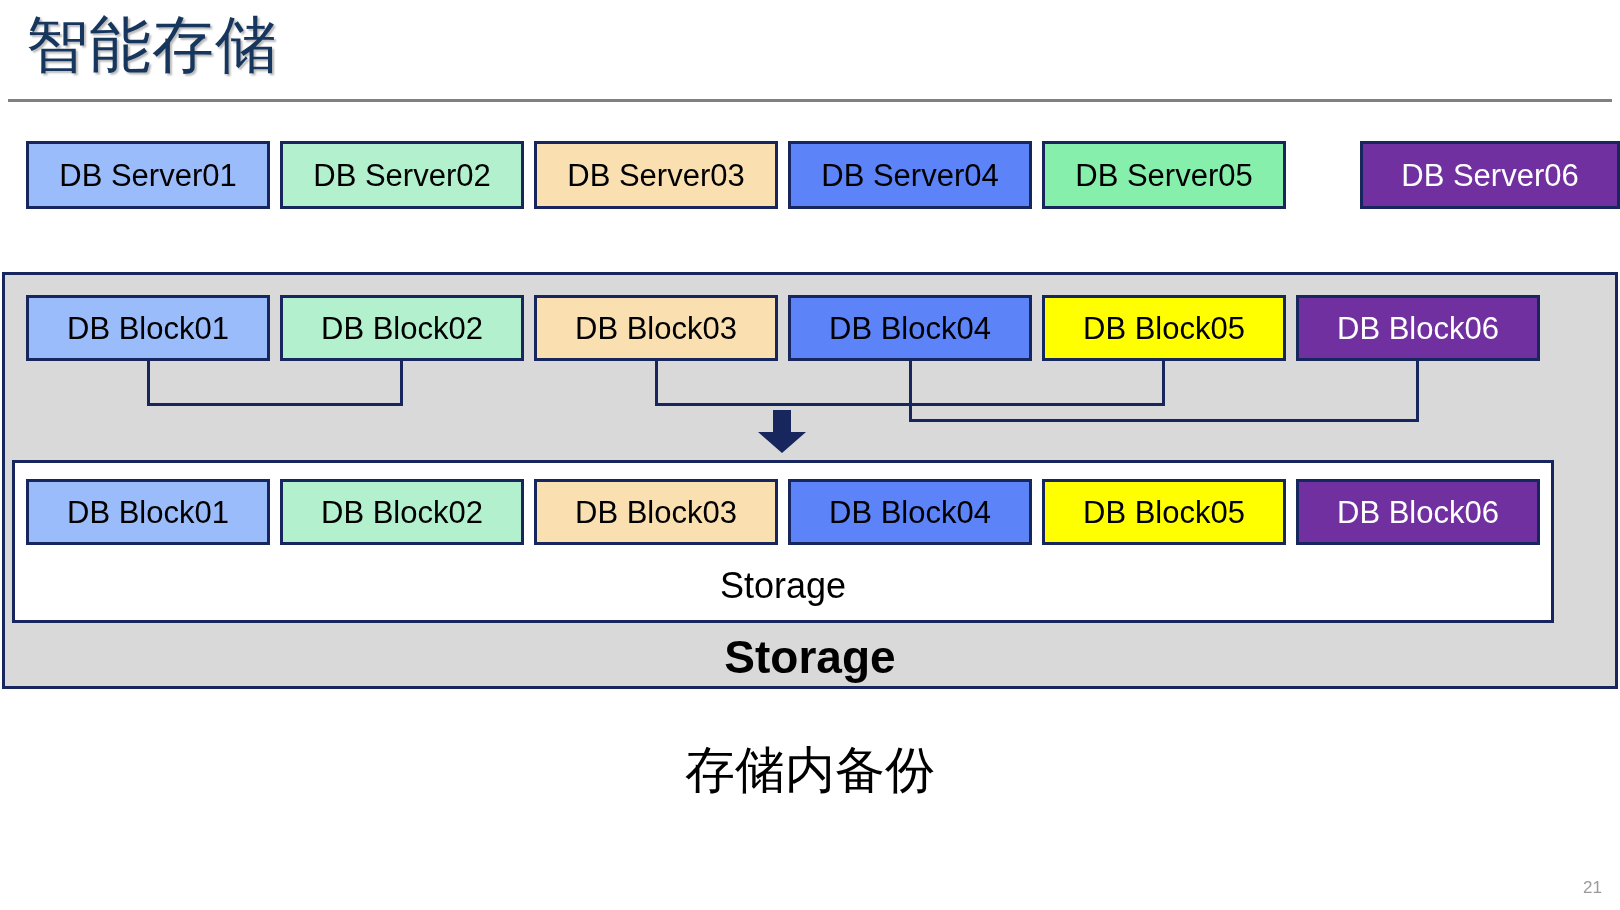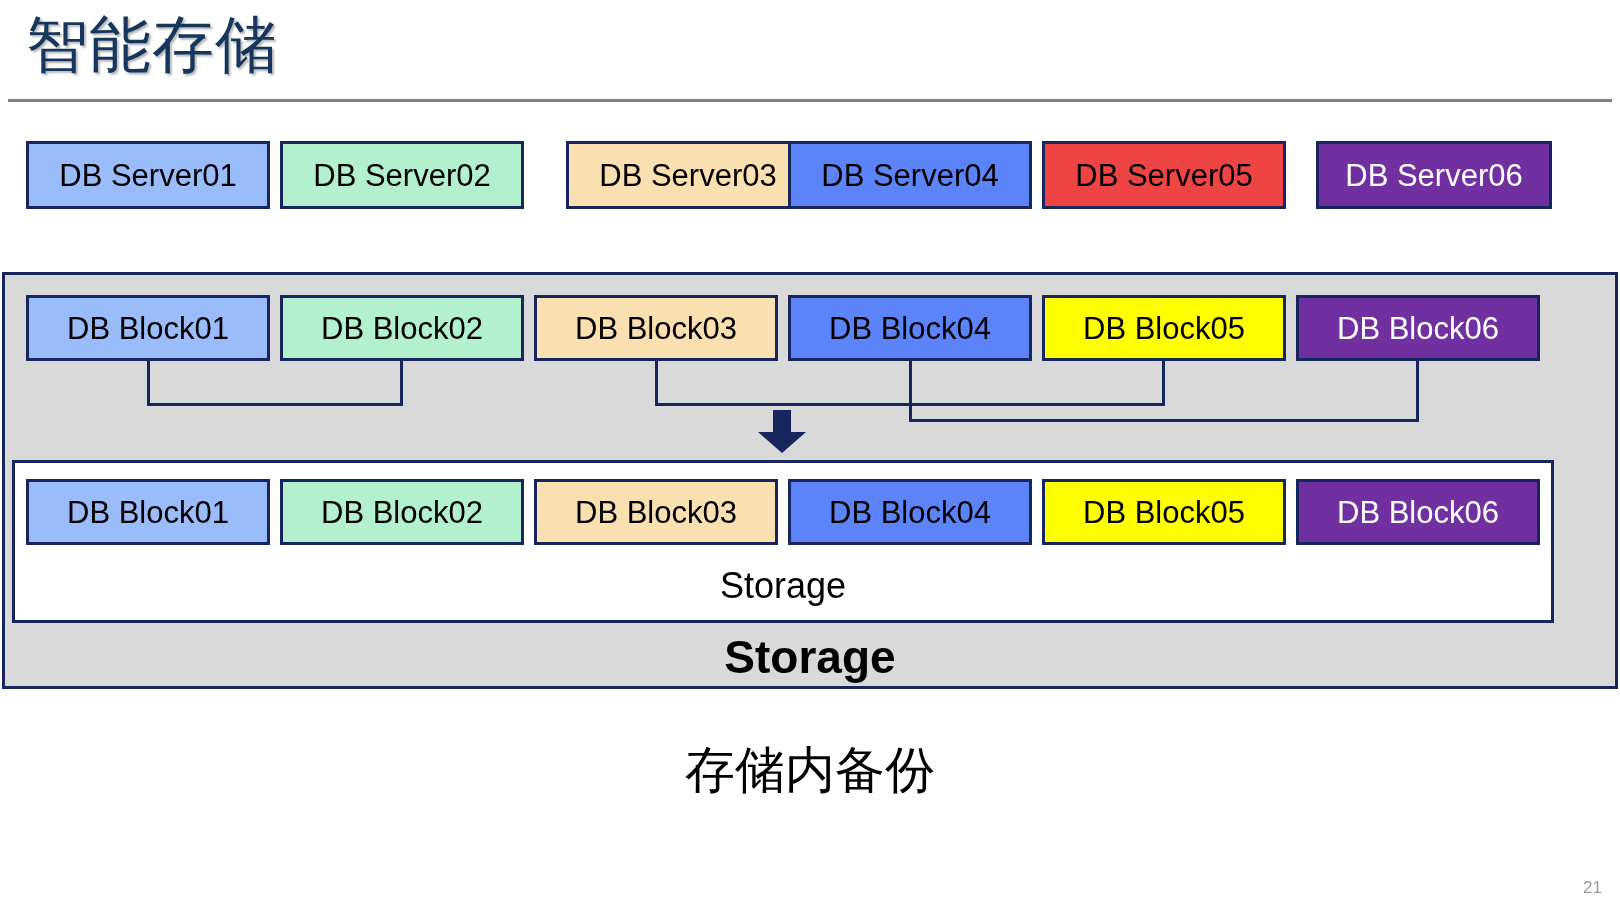--- a/index.html
+++ b/index.html
@@ -149,30 +149,30 @@
 <div id="slide-title">智能存储</div>
 <div id="title-rule"></div>
 
 <div id="server-row">
     <div class="node" style="left: 26px; width: 244px; background: rgb(155, 188, 251); color: rgb(0, 0, 0);">
       <span>DB Server01</span>
     </div>
     <div class="node" style="left: 280px; width: 244px; background: rgb(178, 240, 206); color: rgb(0, 0, 0);">
       <span>DB Server02</span>
     </div>
-    <div class="node" style="left: 534px; width: 244px; background: rgb(250, 223, 176); color: rgb(0, 0, 0); margin-left: 32px;">
+    <div class="node" style="left: 534px; width: 244px; background: rgb(250, 223, 176); color: rgb(0, 0, 0);">
       <span>DB Server03</span>
     </div>
     <div class="node" style="left: 788px; width: 244px; background: rgb(92, 131, 247); color: rgb(0, 0, 0); text-align: center;">
       <span>DB Server04</span>
     </div>
-    <div class="node" style="left: 1042px; width: 244px; background: #ef4444; color: rgb(0, 0, 0);">
+    <div class="node" style="left: 1042px; width: 244px; background: #86efac; color: rgb(0, 0, 0);">
       <span>DB Server05</span>
     </div>
-    <div class="node" style="left: 1316px; width: 236px; background: rgb(112, 48, 160); color: rgb(255, 255, 255);">
+    <div class="node" style="left: 1360px; width: 260px; background: rgb(112, 48, 160); color: rgb(255, 255, 255);">
       <span>DB Server06</span>
     </div>
   </div>
 
 <div id="storage-container"></div>
 
 <div id="block-row">
     <div class="node" style="left: 26px; width: 244px; background: rgb(155, 188, 251); color: rgb(0, 0, 0);">
       <span>DB Block01</span>
     </div>

